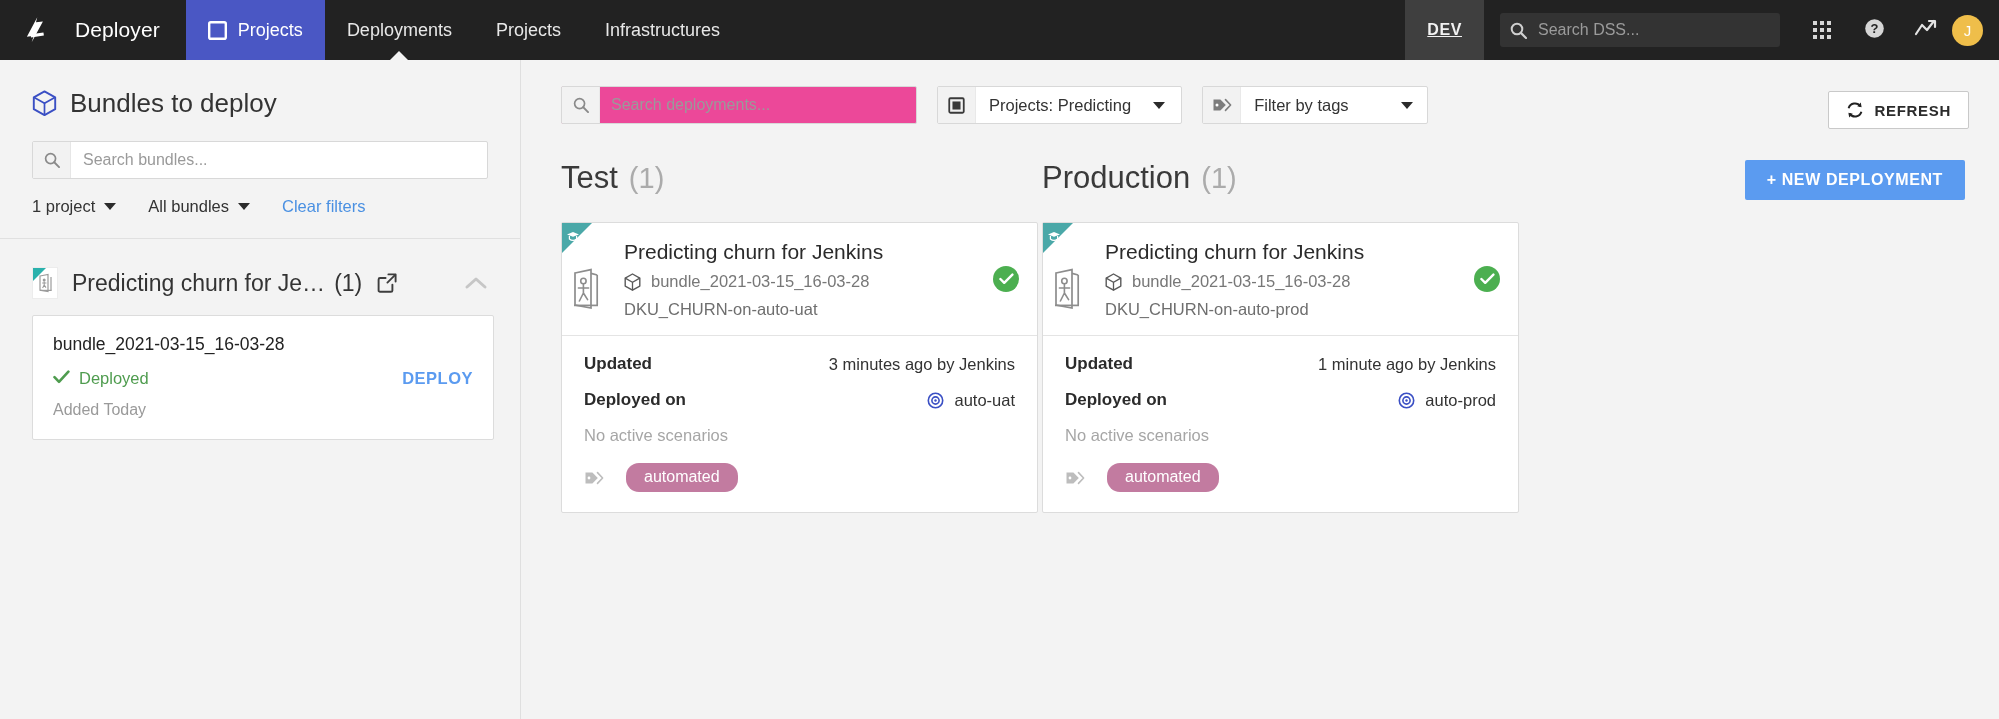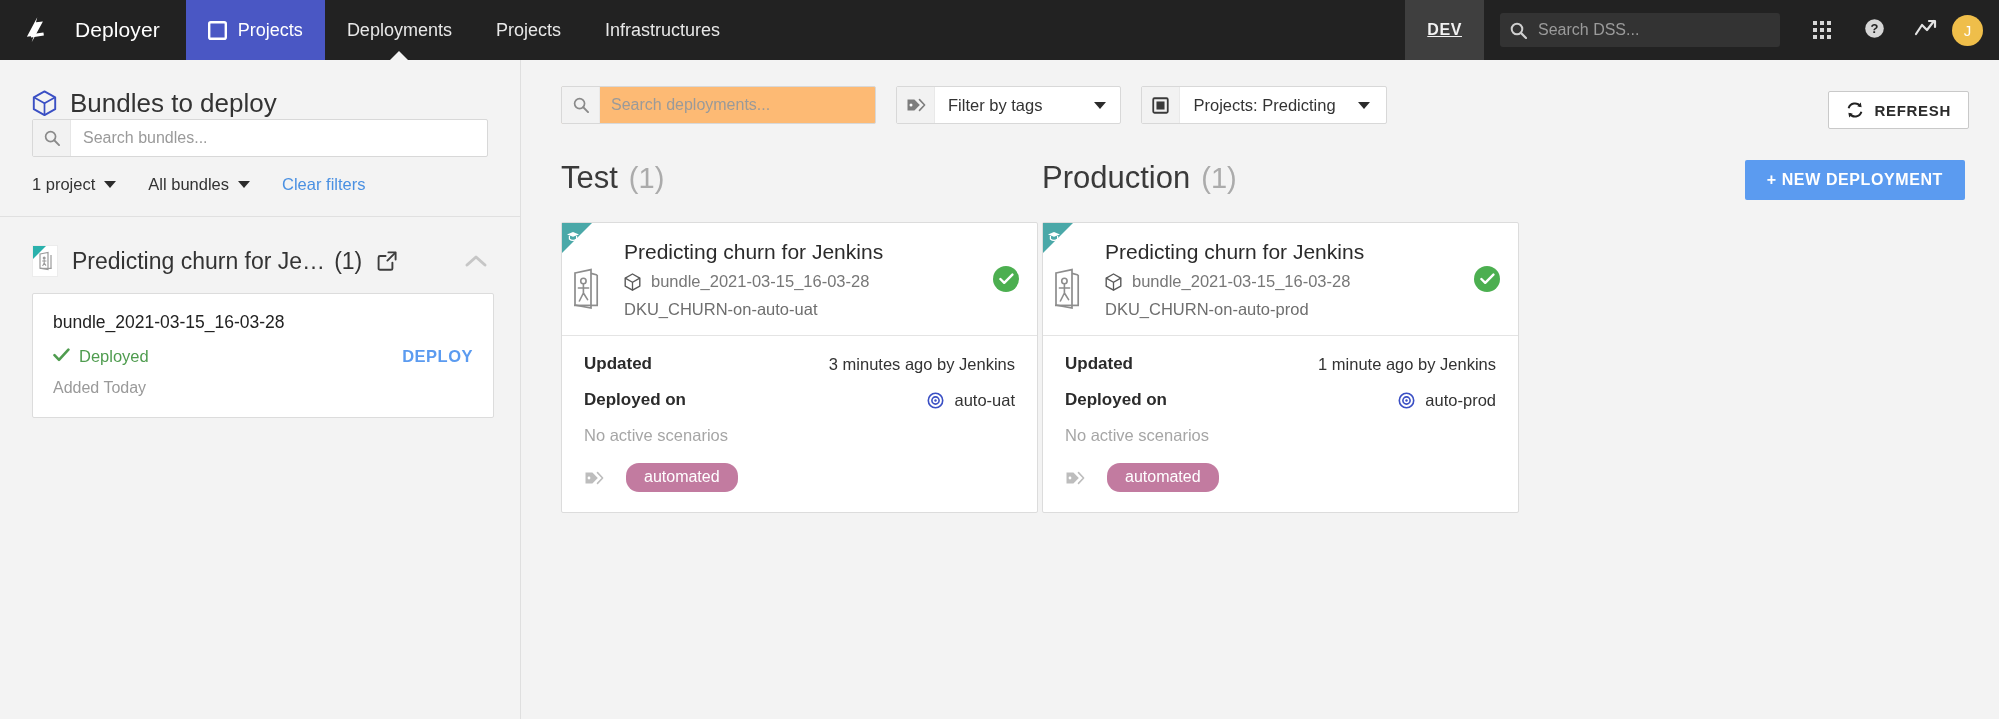--- a/index.html
+++ b/index.html
@@ -108,20 +108,21 @@
     width: 521px;
     flex: 0 0 521px;
     background: #f3f3f3;
     border-right: 1px solid #dfdfdf;
     display: flex; flex-direction: column;
   }
   .sb-head { padding: 28px 32px 0 32px; }
   .sb-title {
     display: flex; align-items: center;
     font-size: 26px; color: #333333;
+    margin-bottom: 22px;
   }
   .sb-title .cube { margin-right: 13px; display: flex; }
   .sb-search {
     height: 38px;
     background: #ffffff;
     border: 1px solid #d8d8d8;
     border-radius: 2px;
     display: flex; align-items: stretch;
     margin-bottom: 18px;
   }
@@ -206,22 +207,22 @@
     padding: 26px 34px 0 40px;
     position: relative;
     overflow: hidden;
   }
   .main-title {
     font-size: 34px; color: #444444; font-weight: normal;
     margin: 0 0 22px 0;
   }
   .toolbar { display: flex; align-items: center; }
   .tb-search {
-    width: 315px; height: 38px;
-    background: #fdba74; border: 1px solid #d8d8d8;
+    width: 356px; height: 38px;
+    background: #ec4899; border: 1px solid #d8d8d8;
     display: flex; align-items: stretch; border-radius: 2px;
   }
   .tb-search .sbox {
     width: 38px; background: #f2f2f2; border-right: 1px solid #e9e9e9;
     display: flex; align-items: center; justify-content: center;
   }
   .tb-search input {
     flex: 1; border: 0; outline: 0; padding: 0 11px;
     font-size: 16px; color: #333; background: transparent;
     font-family: "Liberation Sans", sans-serif;
@@ -523,43 +524,43 @@
       <div class="tb-search">
         <span class="sbox">
           <svg width="16" height="16" viewBox="0 0 17 17">
               <circle cx="7" cy="7" r="5.3" fill="none" stroke="#8a8a8a" stroke-width="1.8"></circle>
               <line x1="10.9" y1="10.9" x2="16" y2="16" stroke="#8a8a8a" stroke-width="2" stroke-linecap="round"></line>
             </svg>
         </span>
         <input type="text" placeholder="Search deployments..." style="">
       </div>
 
+      <div class="tb-select">
+        <span class="ibox">
+          <svg width="17" height="17" viewBox="0 0 19 19">
+              <rect x="1.4" y="1.4" width="16.2" height="16.2" rx="1.4" fill="none" stroke="#3a3a3a" stroke-width="2"></rect>
+              <rect x="5" y="5" width="9" height="9" fill="#3a3a3a"></rect>
+            </svg>
+        </span>
+        <span class="lbl">
+          <span>Projects: Predicting</span>
+          <span class="caret"></span>
+        </span>
+      </div>
+
       <div class="tb-select tags">
         <span class="ibox">
           <svg width="20" height="16" viewBox="0 0 20 16">
             <path d="M1.5 2.6 L8.4 2.6 L13.8 8 L8.4 13.4 L1.5 13.4 Z" fill="#7d7d7d"></path>
             <circle cx="5" cy="8" r="1.5" fill="#ffffff"></circle>
             <path d="M13.5 2.6 L18.6 8 L13.5 13.4" fill="none" stroke="#7d7d7d" stroke-width="1.6" stroke-linecap="round" stroke-linejoin="round"></path>
           </svg>
         </span>
         <span class="lbl">
           <span>Filter by tags</span>
-          <span class="caret"></span>
-        </span>
-      </div>
-
-      <div class="tb-select">
-        <span class="ibox">
-          <svg width="17" height="17" viewBox="0 0 19 19">
-              <rect x="1.4" y="1.4" width="16.2" height="16.2" rx="1.4" fill="none" stroke="#3a3a3a" stroke-width="2"></rect>
-              <rect x="5" y="5" width="9" height="9" fill="#3a3a3a"></rect>
-            </svg>
-        </span>
-        <span class="lbl">
-          <span>Projects: Predicting</span>
           <span class="caret"></span>
         </span>
       </div>
     </div>
 
     <div class="refresh-btn">
       <span class="ico">
         <svg width="18" height="18" viewBox="0 0 18 18">
           <path d="M2.6 7.2 A6.6 6.6 0 0 1 14.4 5.4" fill="none" stroke="#222" stroke-width="2"></path>
           <polygon points="14.8,1.6 15.6,6.2 11.2,5.2" fill="#222"></polygon>

